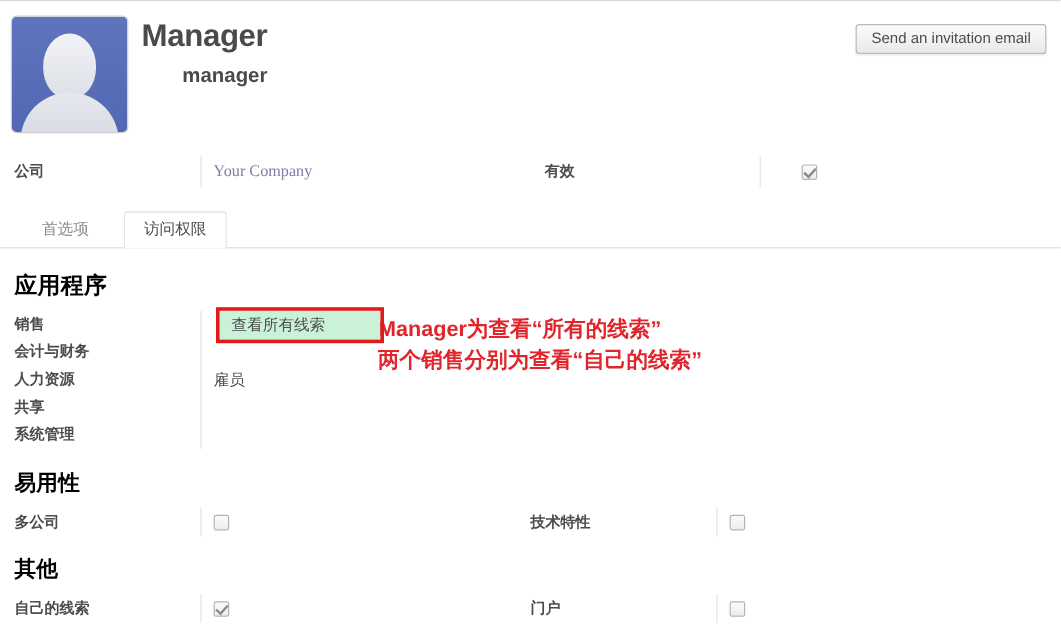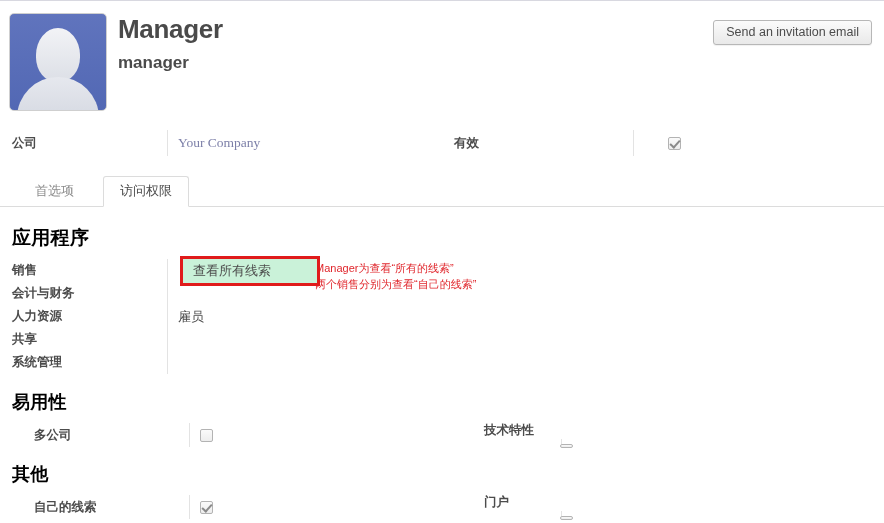--- a/index.html
+++ b/index.html
@@ -45,21 +45,21 @@
   .avatar .body {
     position: absolute;
     left: 50%; top: 63px;
     transform: translateX(-50%);
     width: 82px; height: 46px;
     border-radius: 42px 42px 0 0;
     background: linear-gradient(180deg, #e6e8ee 0%, #d4d8e1 100%);
   }
   .titles {
     position: absolute;
-    left: 118px; top: 14px;
+    left: 118px; top: 14px; text-align: right;
   }
   .rec-title {
     font-size: 26px;
     font-weight: bold;
     color: #4a4a4a;
     line-height: 1.15;
     letter-spacing: -0.3px;
   }
   .rec-subtitle {
     font-size: 17px;
@@ -204,41 +204,40 @@
     background: #caf2d9;
     outline: 3px solid #e01b1b;
     padding: 3px 46px 3px 10px;
     margin-left: 15px;
   }
 
   .annotation {
     position: absolute;
     left: 303px; top: 2px;
     color: #e0262c;
-    font-size: 11px;
+    font-size: 18px;
     line-height: 1.45;
     white-space: pre;
-    font-weight: normal;
+    font-weight: bold;
   }
 
   
   .tworow {
     position: relative;
     height: 26px;
     display: flex;
     align-items: center;
-    margin-left: 22px;
   }
   .col {
     display: flex;
     align-items: center;
     height: 26px;
   }
   .col.left  { position: absolute; left: 0px; }
-  .col.right { position: absolute; left: 450px; flex-direction: column; }
+  .col.right { position: absolute; left: 430px; }
   .col .lbl {
     font-size: 12.5px;
     font-weight: bold;
     color: #4c4c4c;
     white-space: nowrap;
   }
   .col.left  .lbl { width: 155px; }
   .col.right .lbl { width: 155px; }
   .col .sep {
     width: 1px; height: 24px; background: #e3e3e3;

